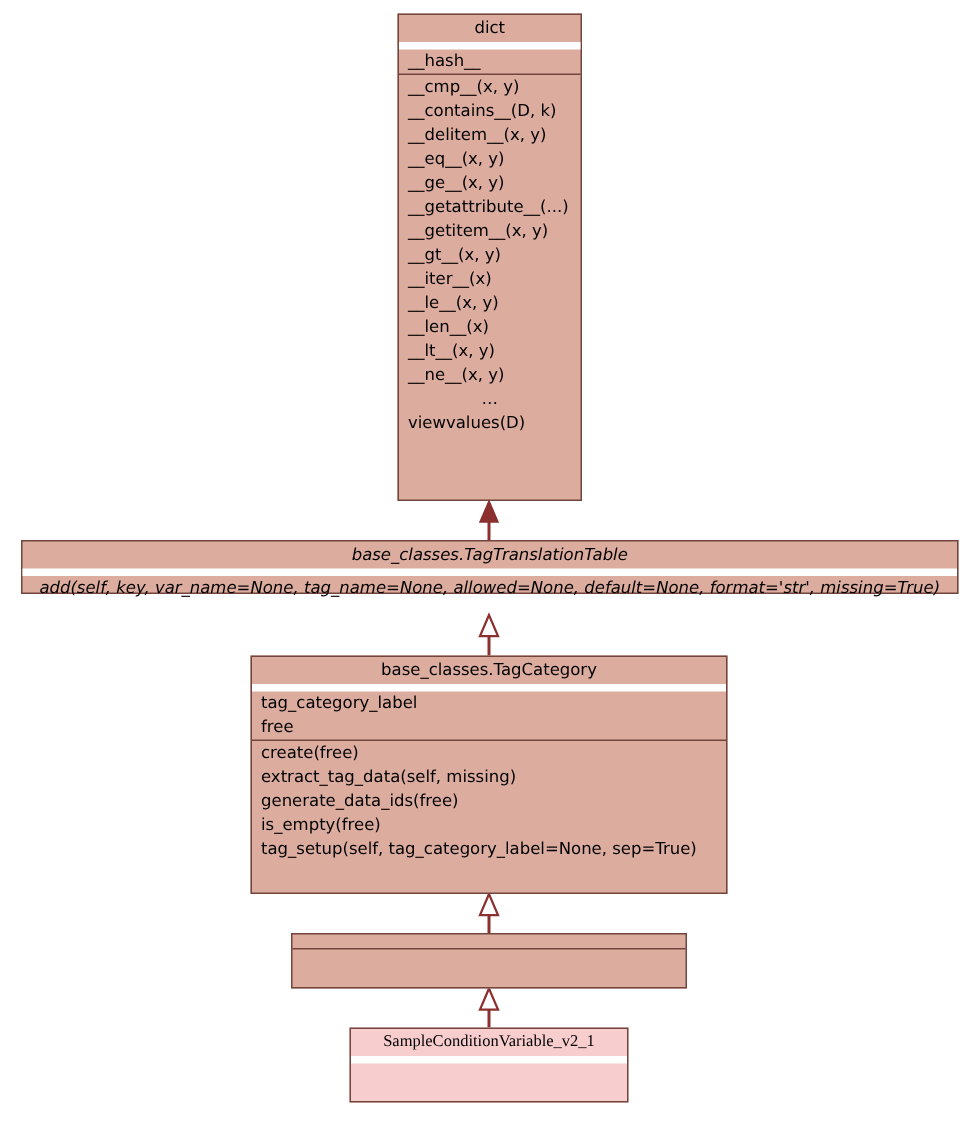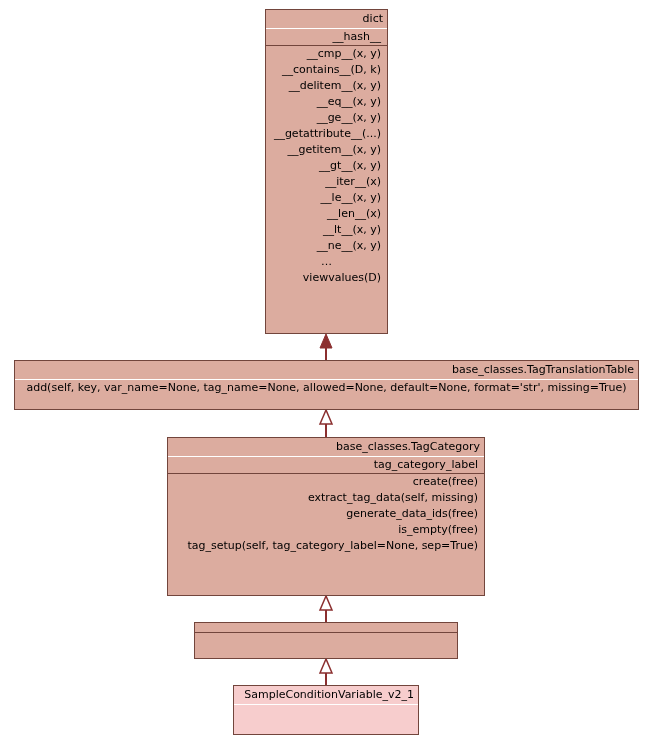--- a/index.html
+++ b/index.html
@@ -28,44 +28,44 @@
     border: 1px solid #72453c;
     background: #dcac9f;
     font-size: 11px;
     line-height: 1.0;
   }
   .uml-box.leaf {
     background: #f7cdcd;
   }
   .title-row {
     box-sizing: border-box;
-    text-align: right;
+    text-align: center;
     font-weight: normal;
     padding: 3px 4px 4px 4px;
-    border-bottom: 1px solid #ffffff;
+    border-bottom: 5px solid #ffffff;
     white-space: nowrap;
     overflow: hidden;
   }
   .compartment {
     box-sizing: border-box;
     border-bottom: 1px solid #72453c;
     padding: 0;
   }
   .compartment.last {
     border-bottom: none;
   }
   .compartment.empty {
     height: 10px;
   }
   .row {
     box-sizing: border-box;
     padding: 2px 6px 3px 6px;
     white-space: nowrap;
     overflow: hidden;
-    text-align: right;
+    text-align: left;
   }
   .row.center {
     text-align: center;
   }
   svg.connectors {
     position: absolute;
     left: 0; top: 0;
     width: 653px;
     height: 747px;
     pointer-events: none;
@@ -108,43 +108,44 @@
       <div class="row">__iter__(x)</div>
       <div class="row">__le__(x, y)</div>
       <div class="row">__len__(x)</div>
       <div class="row">__lt__(x, y)</div>
       <div class="row">__ne__(x, y)</div>
       <div class="row center">…</div>
       <div class="row">viewvalues(D)</div>
     </div>
   </div>
 
-  <div class="uml-box" style="left:14px; top:360px; width:625px; height:50px;">
+  <div class="uml-box" style="left:14px; top:360px; width:625px; height:36px;font-style:italic;">
     <div class="title-row">base_classes.TagTranslationTable</div>
     <div class="compartment last">
       <div class="row center">add(self, key, var_name=None, tag_name=None, allowed=None, default=None, format='str', missing=True)</div>
     </div>
   </div>
 
   <div class="uml-box" style="left:167px; top:437px; width:318px; height:159px;">
     <div class="title-row">base_classes.TagCategory</div>
     <div class="compartment">
       <div class="row">tag_category_label</div>
+      <div class="row">free</div>
     </div>
     <div class="compartment last">
       <div class="row">create(free)</div>
       <div class="row">extract_tag_data(self, missing)</div>
       <div class="row">generate_data_ids(free)</div>
       <div class="row">is_empty(free)</div>
       <div class="row">tag_setup(self, tag_category_label=None, sep=True)</div>
     </div>
   </div>
 
   <div class="uml-box" style="left:194px; top:622px; width:264px; height:37px;">
     <div class="compartment empty"></div>
     <div class="compartment empty last"></div>
   </div>
 
-  <div class="uml-box leaf" style="left:233px; top:685px; width:186px; height:50px;">
+  <div class="uml-box leaf" style="left:233px; top:685px; width:186px; height:50px;font-family:Liberation Serif, serif;">
     <div class="title-row">SampleConditionVariable_v2_1</div>
   </div>
 
 </div>
 
 </body></html>

